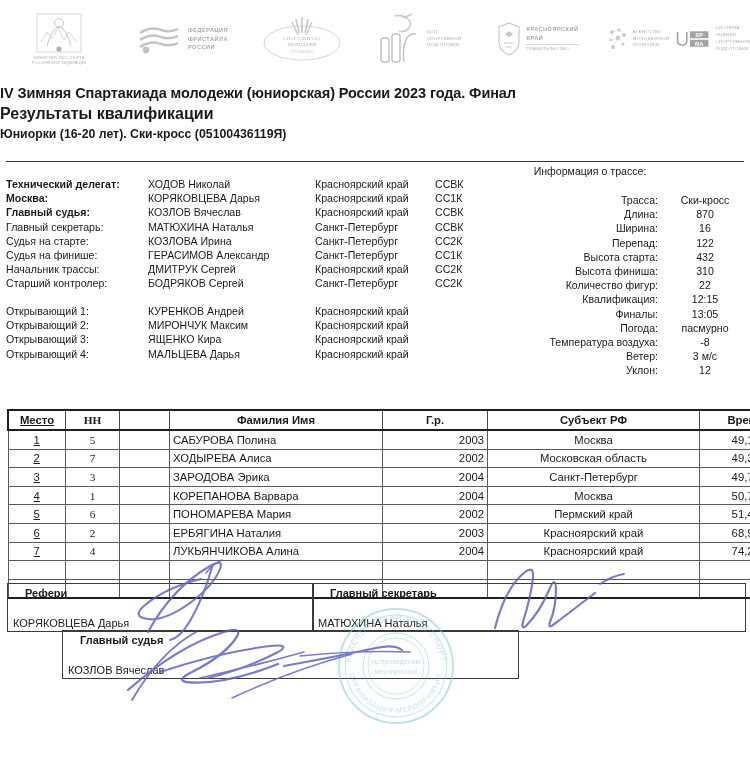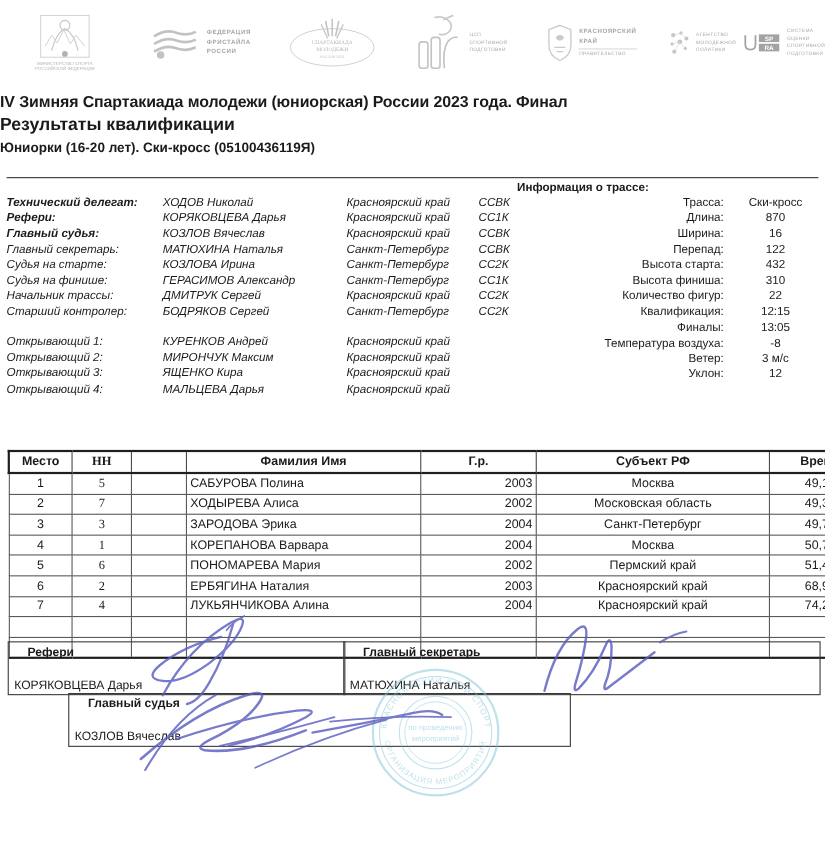--- a/index.html
+++ b/index.html
@@ -93,21 +93,20 @@
   .officials {
     position: absolute;
     left: 6px; top: 178px;
     width: 500px;
   }
   .off-row {
     display: flex;
     height: 14.2px;
     align-items: flex-start;
     font-size: 10.6px;
-    font-style: italic;
   }
   .off-role {
     width: 142px;
     flex: 0 0 142px;
     white-space: nowrap;
   }
   .off-role.bold { font-weight: bold; }
   .off-name {
     width: 167px;
     flex: 0 0 167px;
@@ -131,23 +130,23 @@
   }
 
   
   .track-info {
     position: absolute;
     left: 470px; top: 165px;
     width: 274px;
     font-size: 10.6px;
   }
   .track-title {
-    font-weight: bold;
-    text-align: left;
-    margin-bottom: 1px;
+    font-weight: normal;
+    text-align: center;
+    margin-bottom: 17px;
     padding-right: 34px;
   }
   .track-row {
     display: flex;
     height: 14.2px;
     align-items: flex-start;
   }
   .track-label {
     flex: 1 1 auto;
     text-align: right;
@@ -179,21 +178,21 @@
   }
   .results thead th {
     font-weight: bold;
     text-align: center;
     border-bottom: 2px solid #1f1f1f;
     border-top: 2px solid #1f1f1f;
     height: 18px;
   }
   .results thead th.edge-l { border-left: 2px solid #1f1f1f; }
   .results thead th.edge-r { border-right: 2px solid #1f1f1f; }
-  .c-place  { width: 50px;  text-align: center; }
+  .c-place  { width: 50px;  text-align: center; text-decoration: underline; }
   .c-bib    { width: 47px;  text-align: center; font-family: Liberation Serif, serif; }
   .c-blank  { width: 43px; }
   .c-name   { width: 206px; text-align: left; }
   .c-year   { width: 98px;  text-align: right; }
   .c-region { width: 205px; text-align: center; }
   .c-time   { width: 85px;  text-align: center; }
   .results tbody tr td { border-color: #5a5a5a; }
   .results tbody tr.empty td { height: 17.6px; }
   .results tbody tr:last-child td { border-bottom: 2px solid #1f1f1f; }
 
@@ -343,21 +342,21 @@
 <div class="hrule"></div>
 
 <div class="officials" id="officials-list">
     <div class="off-row">
       <span class="off-role bold">Технический делегат:</span>
       <span class="off-name">ХОДОВ Николай</span>
       <span class="off-region">Красноярский край</span>
       <span class="off-cat">ССВК</span>
     </div>
     <div class="off-row">
-      <span class="off-role bold">Рефери:</span>
+      <span class="off-role bold">Москва:</span>
       <span class="off-name">КОРЯКОВЦЕВА Дарья</span>
       <span class="off-region">Красноярский край</span>
       <span class="off-cat">СС1К</span>
     </div>
     <div class="off-row">
       <span class="off-role bold">Главный судья:</span>
       <span class="off-name">КОЗЛОВ Вячеслав</span>
       <span class="off-region">Красноярский край</span>
       <span class="off-cat">ССВК</span>
     </div>
@@ -446,20 +445,24 @@
         <span class="track-label">Количество фигур:</span>
         <span class="track-value">22</span>
       </div>
       <div class="track-row">
         <span class="track-label">Квалификация:</span>
         <span class="track-value">12:15</span>
       </div>
       <div class="track-row">
         <span class="track-label">Финалы:</span>
         <span class="track-value">13:05</span>
+      </div>
+      <div class="track-row">
+        <span class="track-label">Погода:</span>
+        <span class="track-value">пасмурно</span>
       </div>
       <div class="track-row">
         <span class="track-label">Температура воздуха:</span>
         <span class="track-value">-8</span>
       </div>
       <div class="track-row">
         <span class="track-label">Ветер:</span>
         <span class="track-value">3 м/с</span>
       </div>
       <div class="track-row">

